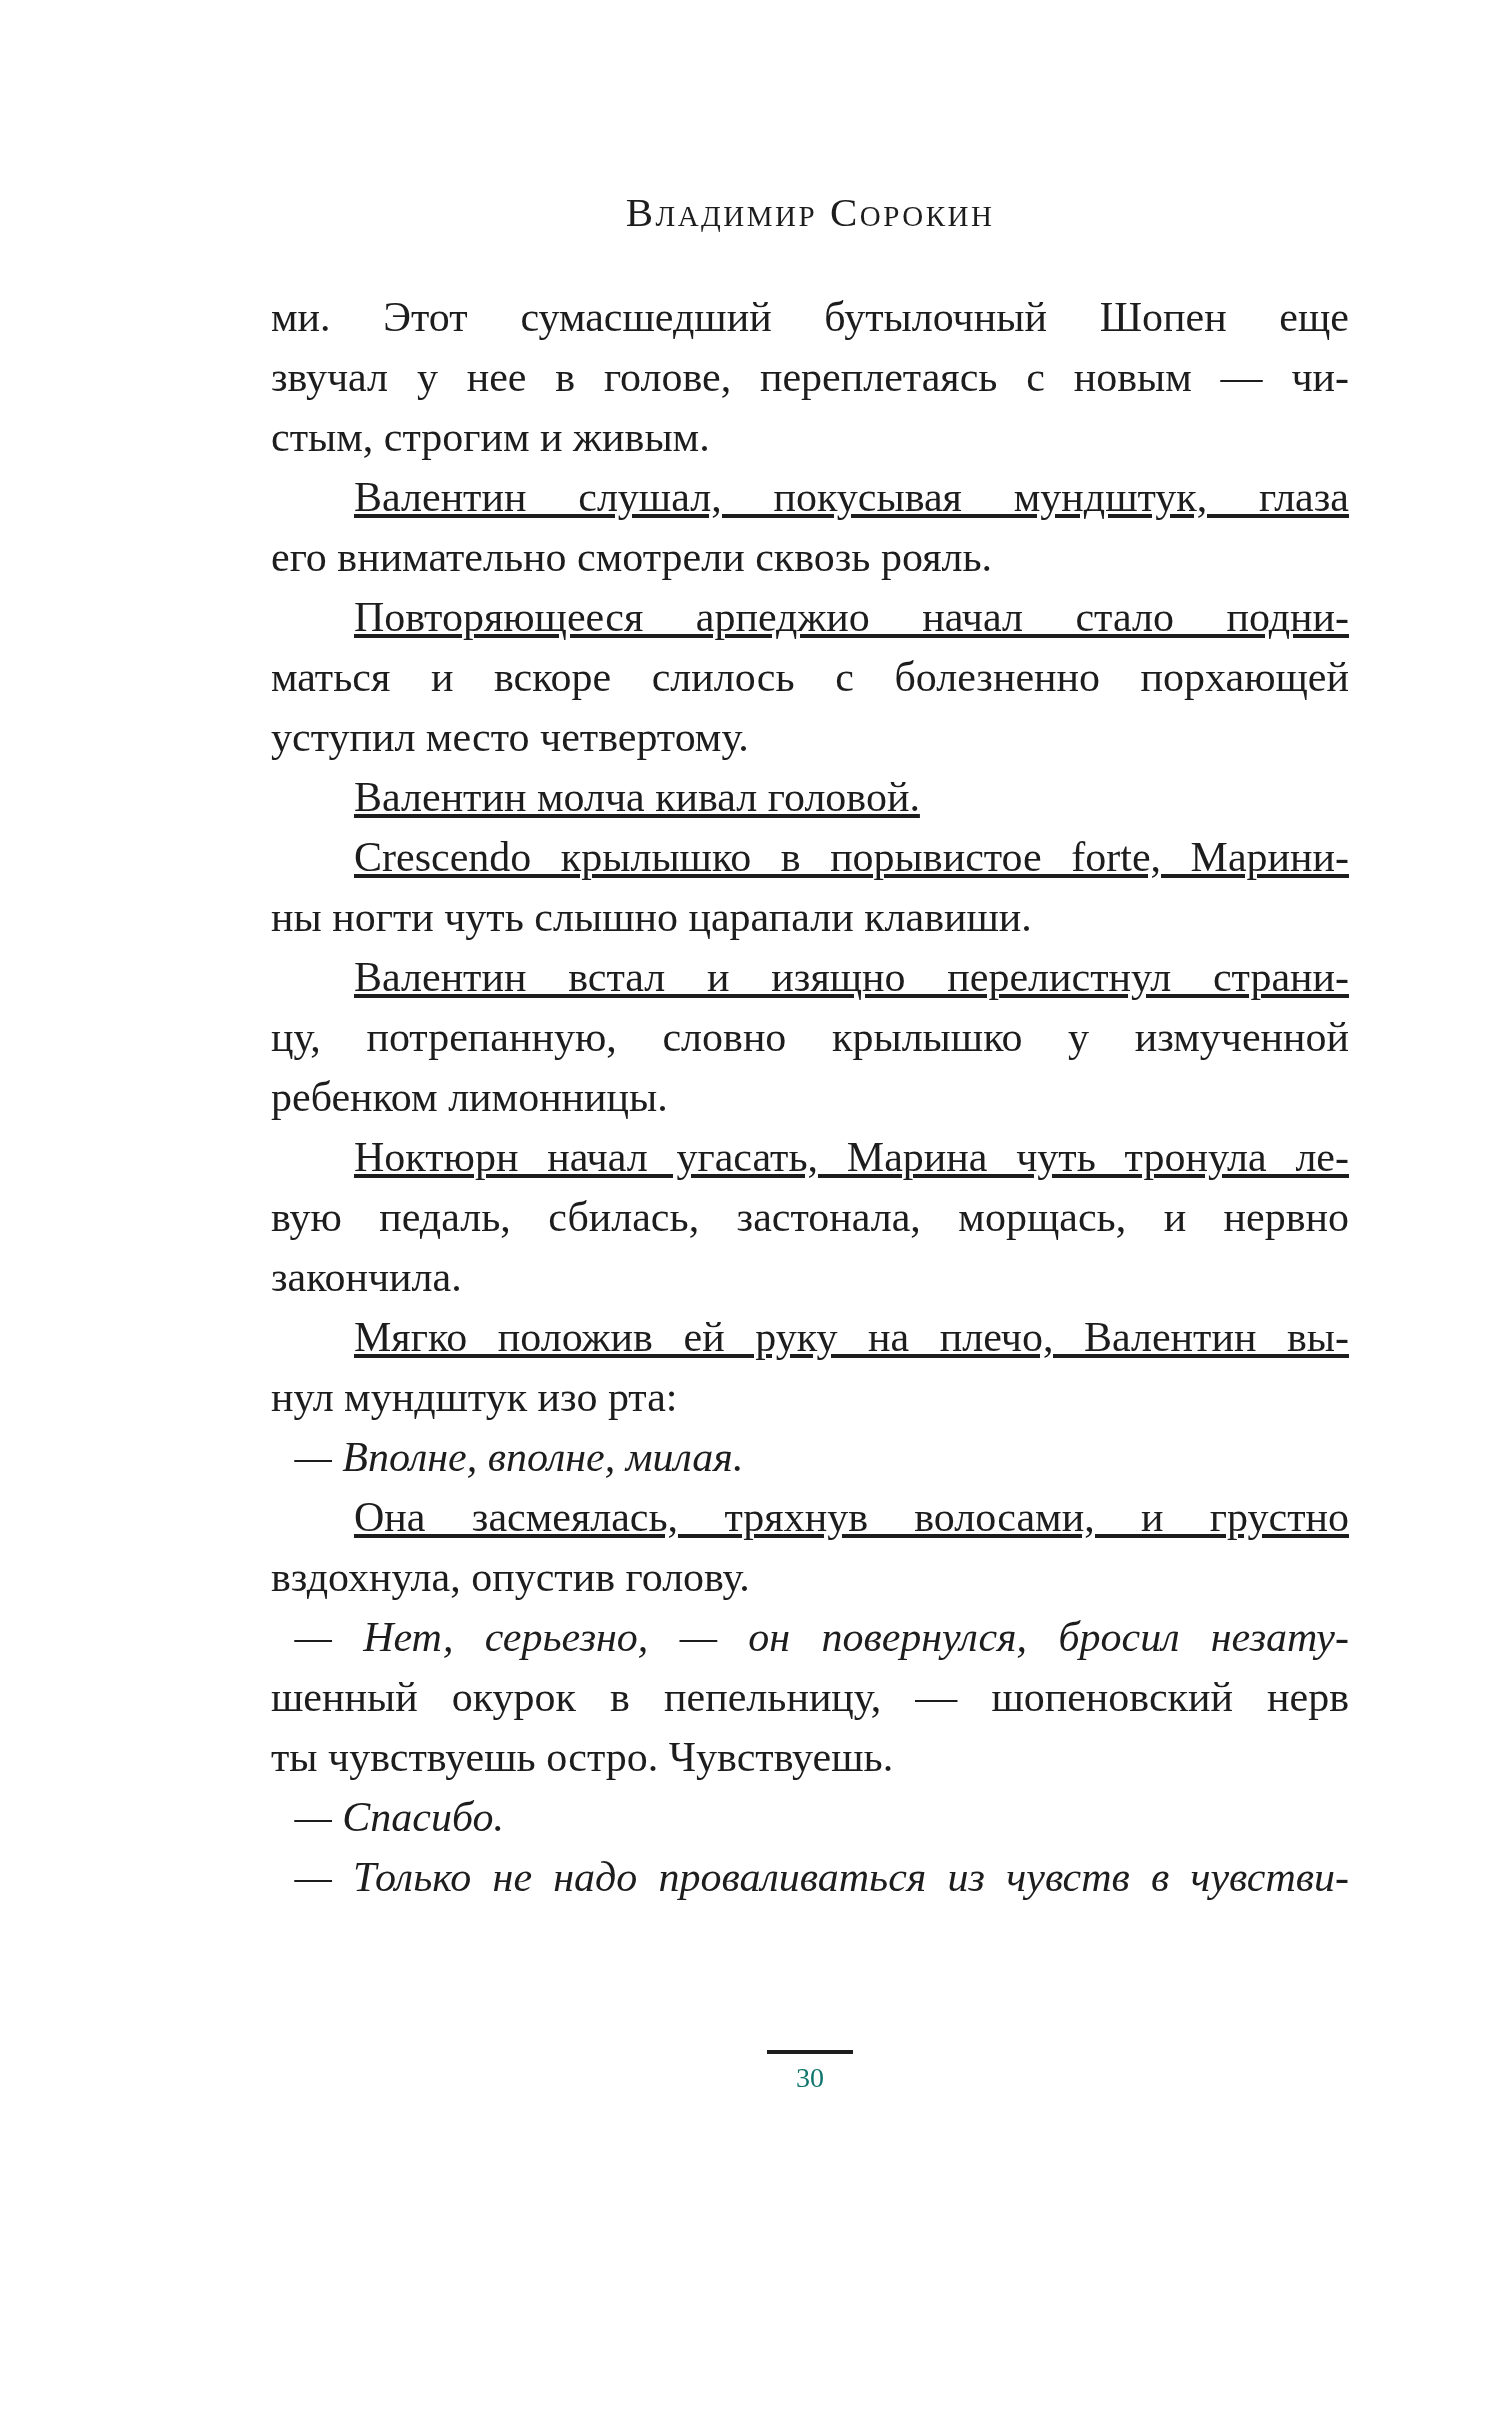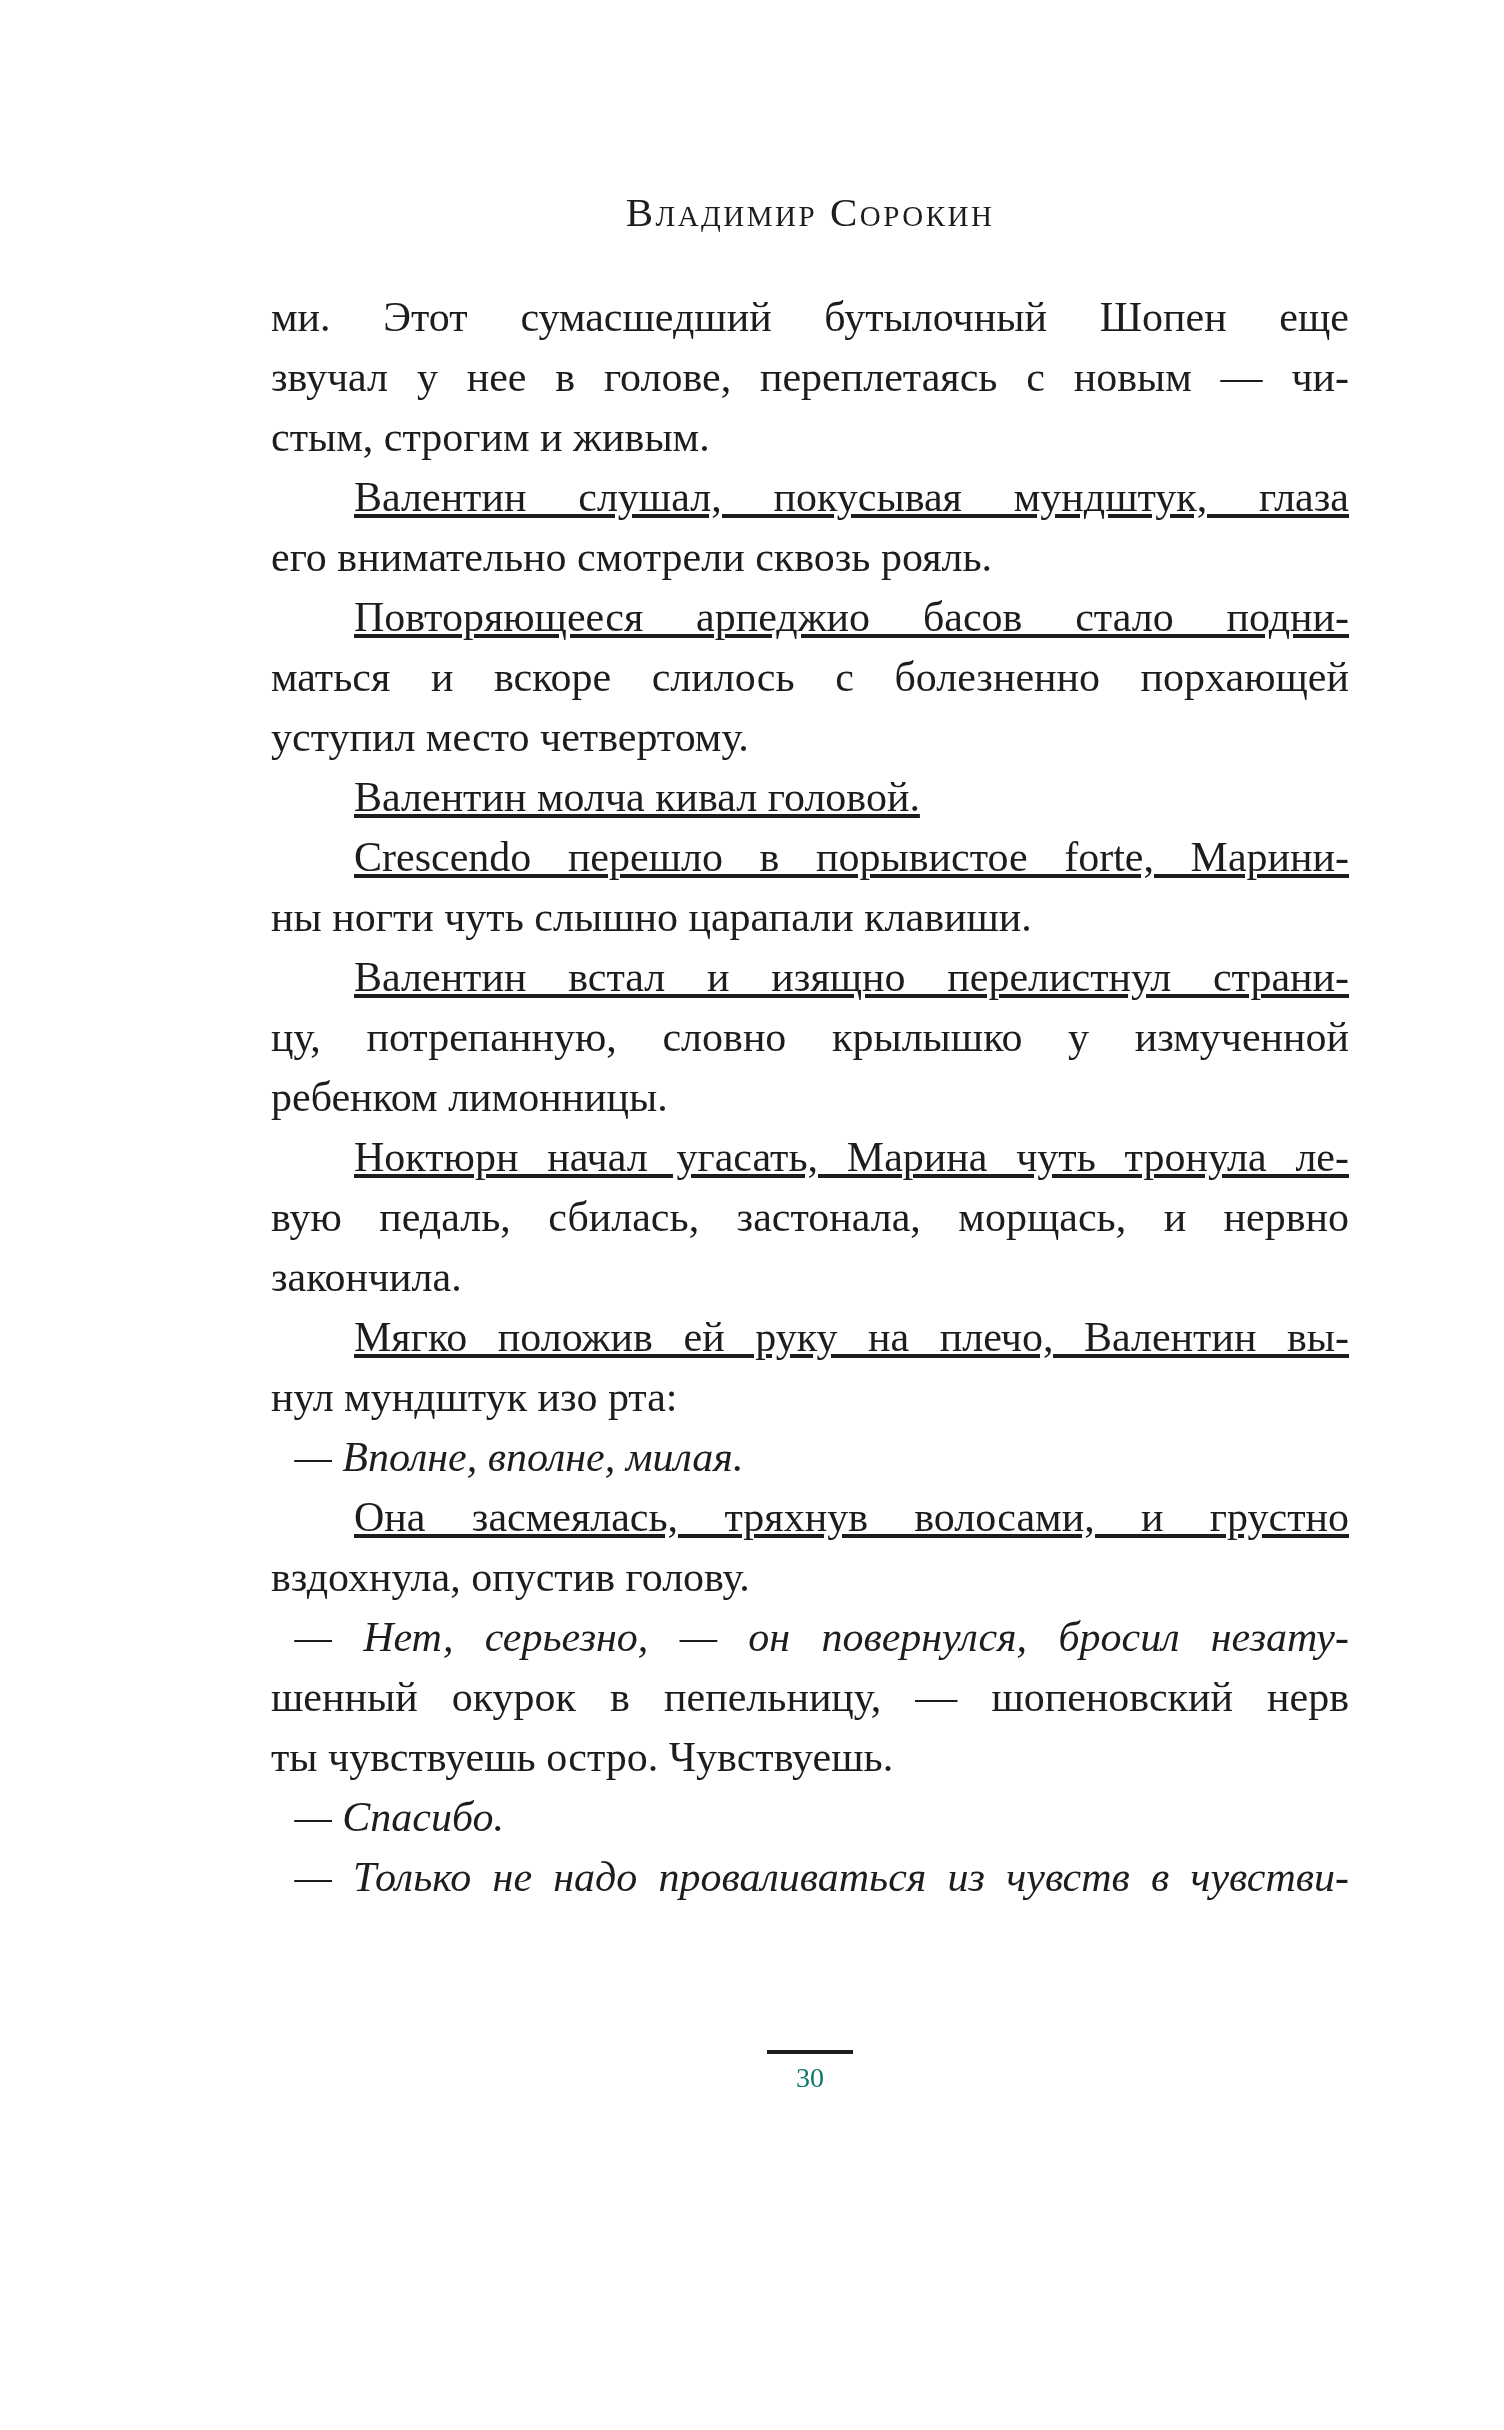--- a/index.html
+++ b/index.html
@@ -71,25 +71,25 @@
 
 <div class="page">
   <div class="running-header">Владимир Сорокин</div>
 
   <div class="text-block">
       <div class="line just">ми. Этот сумасшедший бутылочный Шопен еще</div>
       <div class="line just">звучал у нее в голове, переплетаясь с новым — чи-</div>
       <div class="line">стым, строгим и живым.</div>
       <div class="line indent just">Валентин слушал, покусывая мундштук, глаза</div>
       <div class="line">его внимательно смотрели сквозь рояль.</div>
-      <div class="line indent just">Повторяющееся арпеджио басов стало подни-</div>
+      <div class="line indent just">Повторяющееся арпеджио начал стало подни-</div>
       <div class="line just">маться и вскоре слилось с болезненно порхающей</div>
       <div class="line">уступил место четвертому.</div>
       <div class="line indent">Валентин молча кивал головой.</div>
-      <div class="line indent just">Crescendo перешло в порывистое forte, Марини-</div>
+      <div class="line indent just">Crescendo крылышко в порывистое forte, Марини-</div>
       <div class="line">ны ногти чуть слышно царапали клавиши.</div>
       <div class="line indent just">Валентин встал и изящно перелистнул страни-</div>
       <div class="line just">цу, потрепанную, словно крылышко у измученной</div>
       <div class="line">ребенком лимонницы.</div>
       <div class="line indent just">Ноктюрн начал угасать, Марина чуть тронула ле-</div>
       <div class="line just">вую педаль, сбилась, застонала, морщась, и нервно</div>
       <div class="line">закончила.</div>
       <div class="line indent just">Мягко положив ей руку на плечо, Валентин вы-</div>
       <div class="line">нул мундштук изо рта:</div>
       <div class="line indent-sm">— Вполне, вполне, милая.</div>

